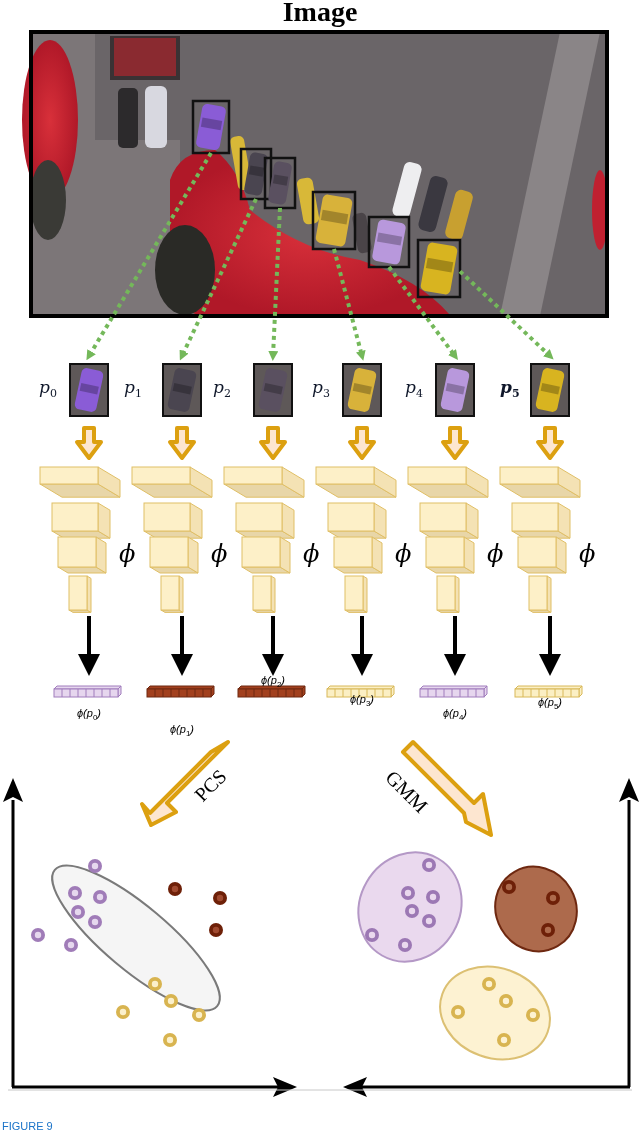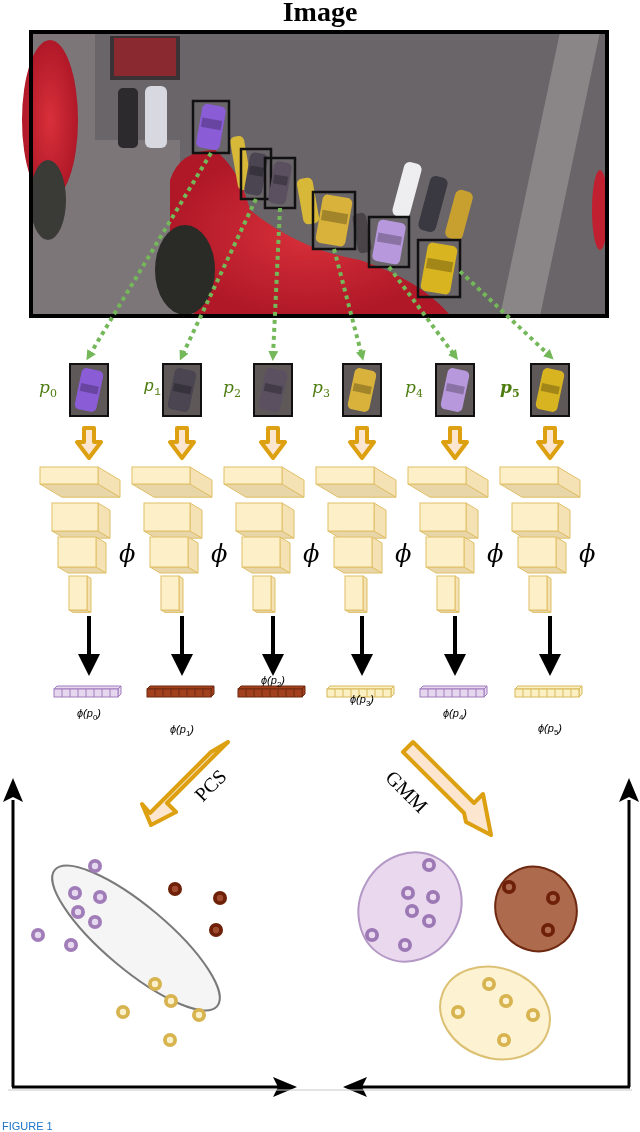--- a/index.html
+++ b/index.html
@@ -1,19 +1,19 @@
 <!DOCTYPE html>
 <html><head>
 <meta charset="utf-8">
 <style>
   html, body { margin:0; padding:0; background:#ffffff; }
   body { width:640px; height:1132px; overflow:hidden; position:relative; font-family:"DejaVu Serif", serif; }
   #stage { position:absolute; left:0; top:0; width:640px; height:972px; }
   .title { position:absolute; left:0; top:-4px; width:640px; text-align:center; font-family:"Liberation Serif", serif; font-weight:bold; font-size:28px; color:#000; }
-  .plabel { position:absolute; font-family:"DejaVu Serif", serif; font-style:italic; font-size:17px; color:#4d7c0f; }
+  .plabel { position:absolute; font-family:"DejaVu Serif", serif; font-style:italic; font-size:17px; color:#0f172a; }
   .plabel sub { font-style:normal; font-size:11px; }
   .philabel { position:absolute; font-family:"DejaVu Serif", serif; font-style:italic; font-size:24px; color:#000; }
   .featlabel { position:absolute; font-family:Liberation Sans, sans-serif; font-style:italic; font-size:11px; color:#000; text-align:center; width:70px; }
   .featlabel sub { font-style:normal; font-size:8px; }
   .method { position:absolute; font-family:"Liberation Serif", serif; font-size:20px; color:#000; }
   .caption { position:absolute; left:2px; top:1120px; font-family:"Liberation Sans", sans-serif; font-size:11px; color:#1a73c8; white-space:nowrap; }
 </style>
 </head>
 <body>
 
@@ -422,42 +422,42 @@
         <circle cx="458" cy="1012" r="3.2" fill="#fdf2d2"></circle>
         <circle cx="504" cy="1040" r="7" fill="#d8b450"></circle>
         <circle cx="504" cy="1040" r="3.2" fill="#fdf2d2"></circle>
       </g>
 
     <line x1="8" y1="1090" x2="632" y2="1090" stroke="#c8c8c8" stroke-width="1"></line>
   </svg>
 
   <div id="patchLabels">
       <div class="plabel" style="left: 39px; top: 377px;"><span>p</span><sub>0</sub></div>
-      <div class="plabel" style="left: 144px; top: 377px; font-family: Liberation Mono, monospace;"><span>p</span><sub>1</sub></div>
-      <div class="plabel" style="left: 223px; top: 377px;"><span>p</span><sub>2</sub></div>
+      <div class="plabel" style="left: 124px; top: 377px;"><span>p</span><sub>1</sub></div>
+      <div class="plabel" style="left: 213px; top: 377px;"><span>p</span><sub>2</sub></div>
       <div class="plabel" style="left: 312px; top: 377px; text-align: right;"><span>p</span><sub>3</sub></div>
       <div class="plabel" style="left: 405px; top: 377px;"><span>p</span><sub>4</sub></div>
       <div class="plabel" style="left: 500px; top: 377px; font-weight: bold;"><span>p</span><sub>5</sub></div>
     </div>
 
   <div id="phiLabels">
       <div class="philabel" style="left: 119px; top: 540px;">ϕ</div>
       <div class="philabel" style="left: 211px; top: 540px;">ϕ</div>
       <div class="philabel" style="left: 303px; top: 540px;">ϕ</div>
       <div class="philabel" style="left: 395px; top: 540px;">ϕ</div>
       <div class="philabel" style="left: 487px; top: 540px;">ϕ</div>
       <div class="philabel" style="left: 579px; top: 540px;">ϕ</div>
     </div>
 
   <div id="featLabels">
       <div class="featlabel" style="left: 54px; top: 707px;"><span>ϕ(p</span><sub>0</sub><span>)</span></div>
       <div class="featlabel" style="left: 147px; top: 723px;"><span>ϕ(p</span><sub>1</sub><span>)</span></div>
       <div class="featlabel" style="left: 238px; top: 674px;"><span>ϕ(p</span><sub>2</sub><span>)</span></div>
       <div class="featlabel" style="left: 327px; top: 693px;"><span>ϕ(p</span><sub>3</sub><span>)</span></div>
       <div class="featlabel" style="left: 420px; top: 707px;"><span>ϕ(p</span><sub>4</sub><span>)</span></div>
-      <div class="featlabel" style="left: 515px; top: 722px;"><span>ϕ(p</span><sub>5</sub><span>)</span></div>
+      <div class="featlabel" style="left: 515px; top: 696px;"><span>ϕ(p</span><sub>5</sub><span>)</span></div>
     </div>
 
   <div class="method" style="left:190px;top:790px;transform:rotate(-45deg);transform-origin:left top;">PCS</div>
   <div class="method" style="left:397px;top:766px;transform:rotate(45deg);transform-origin:left top;">GMM</div>
 
-  <div class="caption">FIGURE 1</div>
+  <div class="caption">FIGURE 9</div>
 </div>
 
 </body></html>

